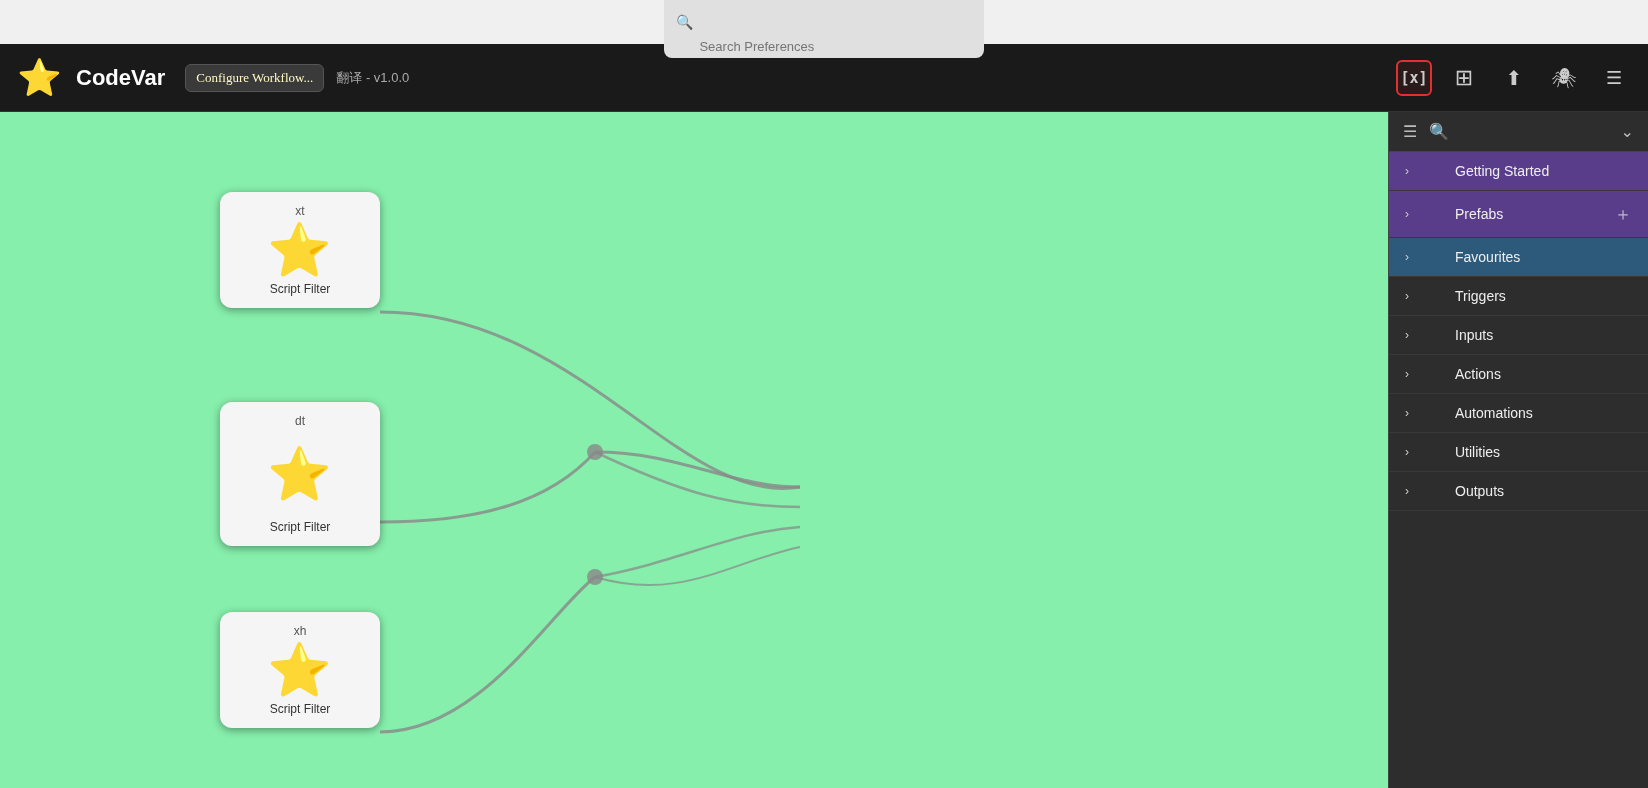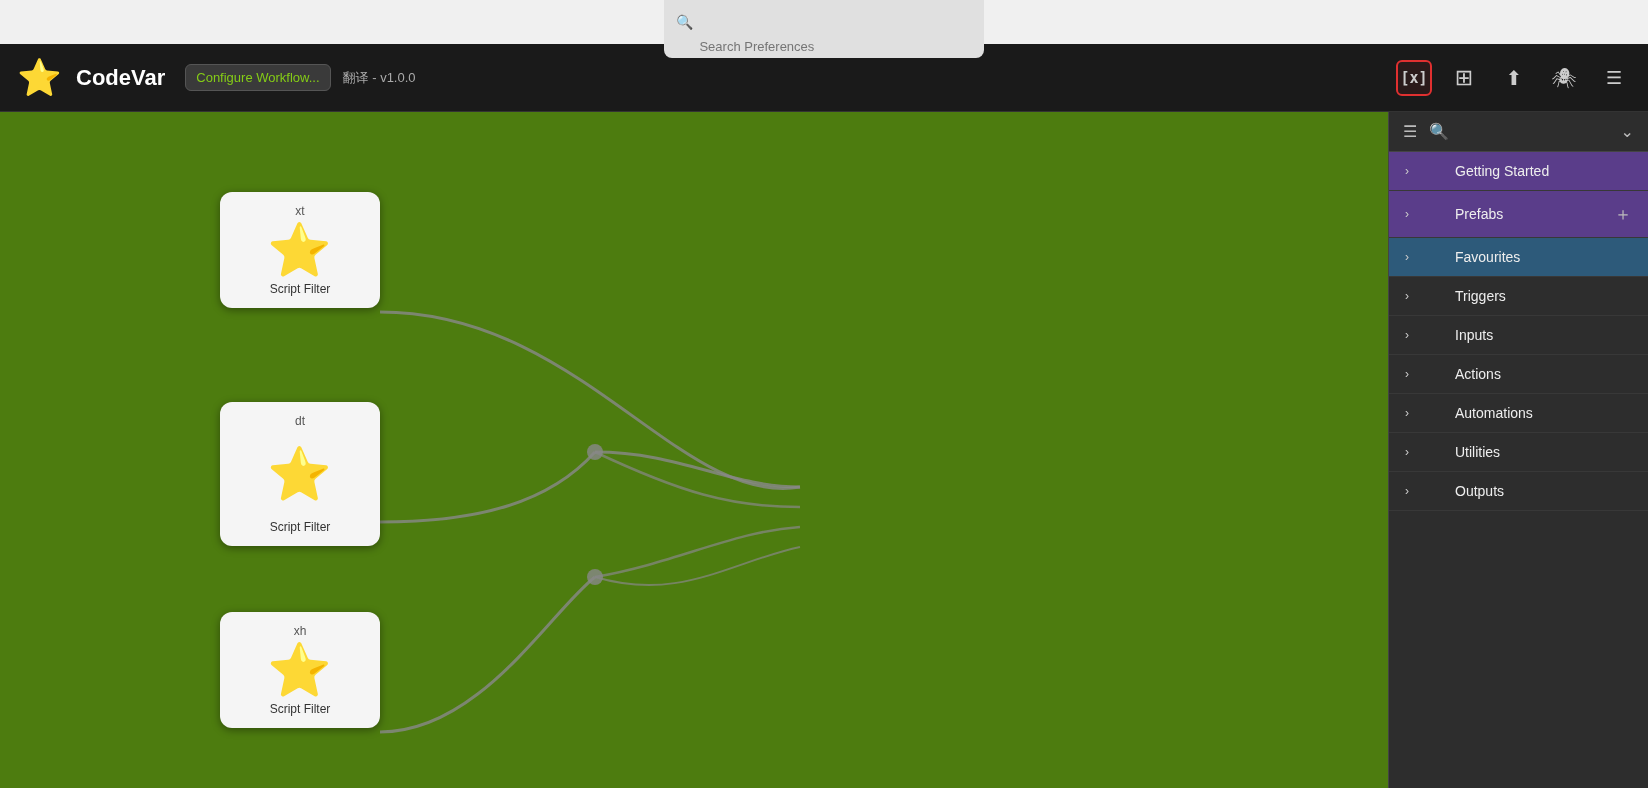--- a/index.html
+++ b/index.html
@@ -70,26 +70,27 @@
       line-height: 1;
     }
     .app-title {
       font-size: 22px;
       font-weight: 600;
       color: #fff;
       margin-right: 8px;
     }
     .configure-btn {
       background: #3a3a3a;
-      color: #84cc16;
+      color: #fef9c3;
       border: 1px solid #555;
       border-radius: 6px;
       padding: 5px 10px;
       font-size: 13px;
       cursor: pointer;
+      font-family: Liberation Serif, serif;
     }
     .version-label {
       font-size: 13px;
       color: #aaa;
     }
     .header-spacer { flex: 1; }
     .header-actions {
       display: flex;
       align-items: center;
       gap: 14px;
@@ -116,21 +117,21 @@
       font-size: 18px;
     }
 
     
     .main-content {
       position: absolute;
       top: 112px;
       left: 0;
       right: 260px;
       bottom: 0;
-      background: #4d7c0f;
+      background: #86efac;
       overflow: hidden;
     }
 
     
     .canvas {
       width: 100%;
       height: 100%;
       position: relative;
     }
 

